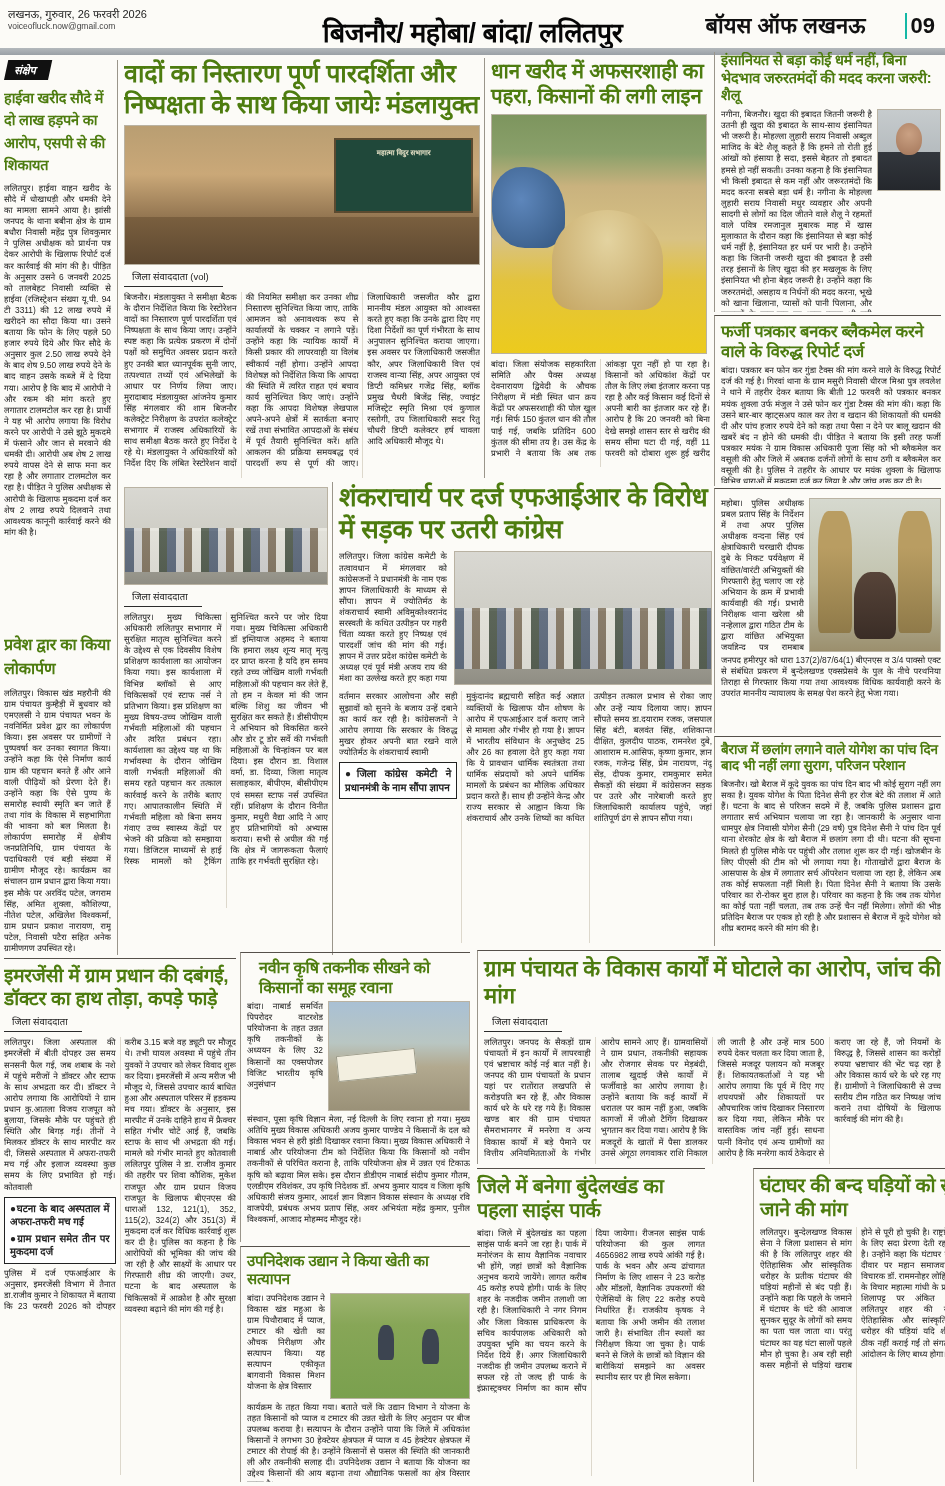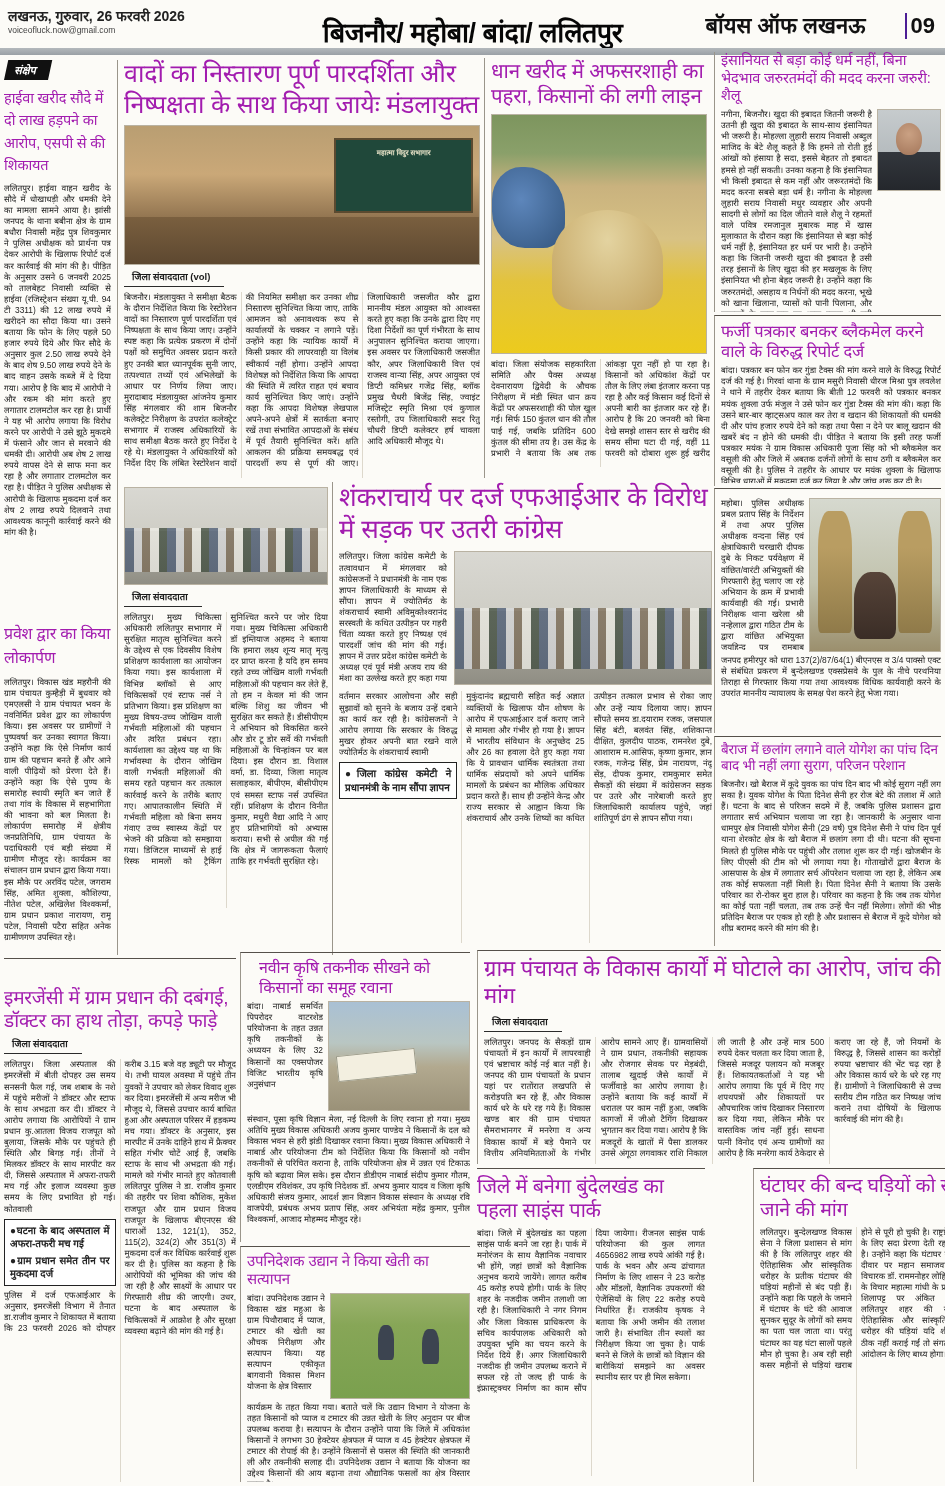--- a/index.html
+++ b/index.html
@@ -2,39 +2,39 @@
 <html><head>
 <meta charset="utf-8">
 <style>
   html,body{margin:0;padding:0;}
   body{
     width:945px;height:1486px;position:relative;overflow:hidden;
     background:#fcfbf7;color:#1c1c1c;
     font-family:"Liberation Sans", sans-serif;
   }
   .abs{position:absolute;box-sizing:border-box;}
-  .headline{font-weight:normal;color:#a21caf;line-height:1.22;letter-spacing:-0.2px;}
+  .headline{font-weight:bold;color:#4d7c0f;line-height:1.22;letter-spacing:-0.2px;}
   .body-text{font-size:8.4px;line-height:1.32;text-align:justify;color:#232323;overflow:hidden;}
   .cols-2{column-count:2;column-gap:9px;column-rule:1px solid #ddd8cc;}
   .cols-3{column-count:3;column-gap:9px;column-rule:1px solid #ddd8cc;}
   .cols-4{column-count:4;column-gap:10px;column-rule:1px solid #ddd8cc;}
-  .byline{font-weight:bold;font-size:9.5px;display:inline-block;border-bottom:1.5px solid #2b2b2b;padding:2px 14px 3px 8px;margin:3px 0 5px 0;}
+  .byline{font-weight:normal;font-size:9.5px;display:inline-block;border-bottom:1.5px solid #2b2b2b;padding:2px 14px 3px 8px;margin:3px 0 5px 0;}
   .box-head{border:1.5px solid #222;padding:4px 5px;font-weight:bold;font-size:10px;line-height:1.35;margin:4px 0;break-inside:avoid;background:#fff;}
   .photo{position:relative;overflow:hidden;background:#cfc8b8;border:1px solid #b9b2a2;}
   .rule-r{border-right:1px solid #9a958a;padding-right:6px;}
   .rule-l{border-left:1px solid #9a958a;padding-left:6px;}
   .rule-t{border-top:1.5px solid #55504a;padding-top:5px;}
 
   
   .bar{background:linear-gradient(#b3b8bc,#9aa0a5);}
-  .dateline{font-size:14px;font-weight:bold;color:#222;}
+  .dateline{font-size:11px;font-weight:normal;color:#222;}
   .email{font-size:8.5px;color:#444;}
   .districts{font-size:27px;font-weight:bold;letter-spacing:-0.5px;color:#060606;text-align:center;}
   .paper{font-size:22px;font-weight:bold;color:#111;}
-  .pageno{font-size:22px;font-weight:bold;color:#111;border-left:2px solid #4c1d95;padding-left:4px;margin-left:4px;}
+  .pageno{font-size:22px;font-weight:bold;color:#111;border-left:2px solid #14b8a6;padding-left:4px;margin-left:4px;}
 
   
   .sect-label{background:#111;color:#fff;font-weight:bold;font-style:italic;font-size:11px;
     padding:2px 14px 3px 8px;display:inline-block;transform:skewX(-12deg);transform-origin:bottom left;}
   .sect-label span{display:inline-block;transform:skewX(12deg);}
 
   
   .ph-band{position:absolute;left:0;right:0;}
   .meeting{background:linear-gradient(#b99e72 0%,#caa878 35%,#8c6f4c 70%,#6e5538 100%);}
   .board{position:absolute;right:6px;top:12px;width:38%;height:46%;background:#20483a;border:2px solid #5b4a30;
@@ -71,21 +71,21 @@
     <span class="paper">बॉयस ऑफ लखनऊ</span>
     <span class="pageno">09</span>
   </div>
 </div>
 <div class="abs bar" style="left:0;top:48px;width:945px;height:7px;"></div>
 
 <div class="abs rule-r" style="left:4px;top:60px;width:114px;height:895px;overflow:hidden;">
   <div class="sect-label"><span>संक्षेप</span></div>
   <div class="headline" style="font-size:14.5px;margin:7px 0 6px 0;line-height:1.55;">हाईवा खरीद सौदे में दो लाख हड़पने का आरोप, एसपी से की शिकायत</div>
   <div class="body-text" style="height:438px;">ललितपुर। हाईवा वाहन खरीद के सौदे में धोखाधड़ी और धमकी देने का मामला सामने आया है। झांसी जनपद के थाना बबीना क्षेत्र के ग्राम बधौरा निवासी महेंद्र पुत्र शिवकुमार ने पुलिस अधीक्षक को प्रार्थना पत्र देकर आरोपी के खिलाफ रिपोर्ट दर्ज कर कार्रवाई की मांग की है। पीड़ित के अनुसार उसने 6 जनवरी 2025 को तालबेहट निवासी व्यक्ति से हाईवा (रजिस्ट्रेशन संख्या यू.पी. 94 टी 3311) की 12 लाख रुपये में खरीदने का सौदा किया था। उसने बताया कि फोन के लिए पहले 50 हजार रुपये दिये और फिर सौदे के अनुसार कुल 2.50 लाख रुपये देने के बाद शेष 9.50 लाख रुपये देने के बाद वाहन उसके कब्जे में दे दिया गया। आरोप है कि बाद में आरोपी ने और रकम की मांग करते हुए लगातार टालमटोल कर रहा है। प्रार्थी ने यह भी आरोप लगाया कि विरोध करने पर आरोपी ने उसे झूठे मुकदमे में फंसाने और जान से मरवाने की धमकी दी। आरोपी अब शेष 2 लाख रुपये वापस देने से साफ मना कर रहा है और लगातार टालमटोल कर रहा है। पीड़ित ने पुलिस अधीक्षक से आरोपी के खिलाफ मुकदमा दर्ज कर शेष 2 लाख रुपये दिलवाने तथा आवश्यक कानूनी कार्रवाई करने की मांग की है।</div>
-  <div class="headline" style="font-size:16px;margin:1px 0 7px 0;line-height:1.5;">प्रवेश द्वार का किया लोकार्पण</div>
+  <div class="headline" style="font-size:16px;margin:12px 0 7px 0;line-height:1.5;">प्रवेश द्वार का किया लोकार्पण</div>
   <div class="body-text" style="height:330px;">ललितपुर। विकास खंड महरौनी की ग्राम पंचायत कुम्हैड़ी में बुधवार को एमएलसी ने ग्राम पंचायत भवन के नवनिर्मित प्रवेश द्वार का लोकार्पण किया। इस अवसर पर ग्रामीणों ने पुष्पवर्षा कर उनका स्वागत किया। उन्होंने कहा कि ऐसे निर्माण कार्य ग्राम की पहचान बनते हैं और आने वाली पीढ़ियों को प्रेरणा देते हैं। उन्होंने कहा कि ऐसे पुण्य के समारोह स्थायी स्मृति बन जाते हैं तथा गांव के विकास में सहभागिता की भावना को बल मिलता है। लोकार्पण समारोह में क्षेत्रीय जनप्रतिनिधि, ग्राम पंचायत के पदाधिकारी एवं बड़ी संख्या में ग्रामीण मौजूद रहे। कार्यक्रम का संचालन ग्राम प्रधान द्वारा किया गया। इस मौके पर अरविंद पटेल, जगराम सिंह, अमित शुक्ला, कौशिल्या, नीतेश पटेल, अखिलेश विश्वकर्मा, ग्राम प्रधान प्रकाश नारायण, रामू पटेल, निवासी पटैरा सहित अनेक ग्रामीणगण उपस्थित रहे।</div>
 </div>
 
 <div class="abs" style="left:124px;top:58px;width:356px;height:420px;overflow:hidden;">
   <div class="headline" style="font-size:25px;">वादों का निस्तारण पूर्ण पारदर्शिता और निष्पक्षता के साथ किया जायेः मंडलायुक्त</div>
   <div class="photo meeting" style="width:354px;height:138px;margin-top:6px;">
     <div class="board">महात्मा विदुर सभागार</div>
     <div class="ph-band" style="bottom:0;height:34%;background:linear-gradient(#7a5f3f,#5d4830);"></div>
   </div>
   <div><span class="byline">जिला संवाददाता (vol)</span></div>
@@ -146,21 +146,21 @@
     <div class="photo crowd" style="flex:1;height:132px;"></div>
   </div>
   <div class="body-text cols-3" style="height:252px;margin-top:6px;">
     <span>वर्तमान सरकार आलोचना और सही सुझावों को सुनने के बजाय उन्हें दबाने का कार्य कर रही है। कांग्रेसजनों ने आरोप लगाया कि सरकार के विरुद्ध मुखर होकर अपनी बात रखने वाले ज्योतिर्मठ के शंकराचार्य स्वामी</span>
     <div class="box-head">●जिला कांग्रेस कमेटी ने प्रधानमंत्री के नाम सौंपा ज्ञापन</div>
     <span>मुकुंदानंद ब्रह्मचारी सहित कई अज्ञात व्यक्तियों के खिलाफ यौन शोषण के आरोप में एफआईआर दर्ज कराए जाने से मामला और गंभीर हो गया है। ज्ञापन में भारतीय संविधान के अनुच्छेद 25 और 26 का हवाला देते हुए कहा गया कि ये प्रावधान धार्मिक स्वतंत्रता तथा धार्मिक संप्रदायों को अपने धार्मिक मामलों के प्रबंधन का मौलिक अधिकार प्रदान करते हैं। साथ ही उन्होंने केन्द्र और राज्य सरकार से आह्वान किया कि शंकराचार्य और उनके शिष्यों का कथित उत्पीड़न तत्काल प्रभाव से रोका जाए और उन्हें न्याय दिलाया जाए। ज्ञापन सौंपते समय डा.दयाराम रजक, जसपाल सिंह बंटी, बलवंत सिंह, शशिकान्त दीक्षित, कुलदीप पाठक, रामनरेश दुबे, आशाराम म.आसिफ, कृष्णा कुमार, ज्ञान रजक, गजेन्द्र सिंह, प्रेम नारायण, नंदू सेंड़, दीपक कुमार, रामकुमार समेत सैकड़ों की संख्या में कांग्रेसजन सड़क पर उतरे और नारेबाजी करते हुए जिलाधिकारी कार्यालय पहुंचे, जहां शांतिपूर्ण ढंग से ज्ञापन सौंपा गया।</span>
   </div>
 </div>
 
 <div class="abs rule-t" style="left:4px;top:958px;width:232px;height:524px;overflow:hidden;">
-  <div class="headline" style="font-size:19px;margin-top:22px;">इमरजेंसी में ग्राम प्रधान की दबंगई, डॉक्टर का हाथ तोड़ा, कपड़े फाड़े</div>
+  <div class="headline" style="font-size:19px;">इमरजेंसी में ग्राम प्रधान की दबंगई, डॉक्टर का हाथ तोड़ा, कपड़े फाड़े</div>
   <div><span class="byline">जिला संवाददाता</span></div>
   <div class="body-text cols-2" style="height:438px;">
     <span>ललितपुर। जिला अस्पताल की इमरजेंसी में बीती दोपहर उस समय सनसनी फैल गई, जब शबाब के नशे में पहुंचे मरीजों ने डॉक्टर और स्टाफ के साथ अभद्रता कर दी। डॉक्टर ने आरोप लगाया कि आरोपियों ने ग्राम प्रधान कु.आतला विजय राजपूत को बुलाया, जिसके मौके पर पहुंचते ही स्थिति और बिगड़ गई। तीनों ने मिलकर डॉक्टर के साथ मारपीट कर दी, जिससे अस्पताल में अफरा-तफरी मच गई और इलाज व्यवस्था कुछ समय के लिए प्रभावित हो गई। कोतवाली</span>
     <div class="box-head">
       <div>●घटना के बाद अस्पताल में अफरा-तफरी मच गई</div>
       <div style="margin-top:3px;">●ग्राम प्रधान समेत तीन पर मुकदमा दर्ज</div>
     </div>
     <span>पुलिस में दर्ज एफआईआर के अनुसार, इमरजेंसी विभाग में तैनात डा.राजीव कुमार ने शिकायत में बताया कि 23 फरवरी 2026 को दोपहर करीब 3.15 बजे वह ड्यूटी पर मौजूद थे। तभी घायल अवस्था में पहुंचे तीन युवकों ने उपचार को लेकर विवाद शुरू कर दिया। इमरजेंसी में अन्य मरीज भी मौजूद थे, जिससे उपचार कार्य बाधित हुआ और अस्पताल परिसर में हड़कम्प मच गया। डॉक्टर के अनुसार, इस मारपीट में उनके दाहिने हाथ में फ्रैक्चर सहित गंभीर चोटें आई हैं, जबकि स्टाफ के साथ भी अभद्रता की गई। मामले को गंभीर मानते हुए कोतवाली ललितपुर पुलिस ने डा. राजीव कुमार की तहरीर पर शिवा कौशिक, मुकेश राजपूत और ग्राम प्रधान विजय राजपूत के खिलाफ बीएनएस की धाराओं 132, 121(1), 352, 115(2), 324(2) और 351(3) में मुकदमा दर्ज कर विधिक कार्रवाई शुरू कर दी है। पुलिस का कहना है कि आरोपियों की भूमिका की जांच की जा रही है और साक्ष्यों के आधार पर गिरफ्तारी शीघ्र की जाएगी। उधर, घटना के बाद अस्पताल के चिकित्सकों में आक्रोश है और सुरक्षा व्यवस्था बढ़ाने की मांग की गई है।</span>
   </div>
 </div>

